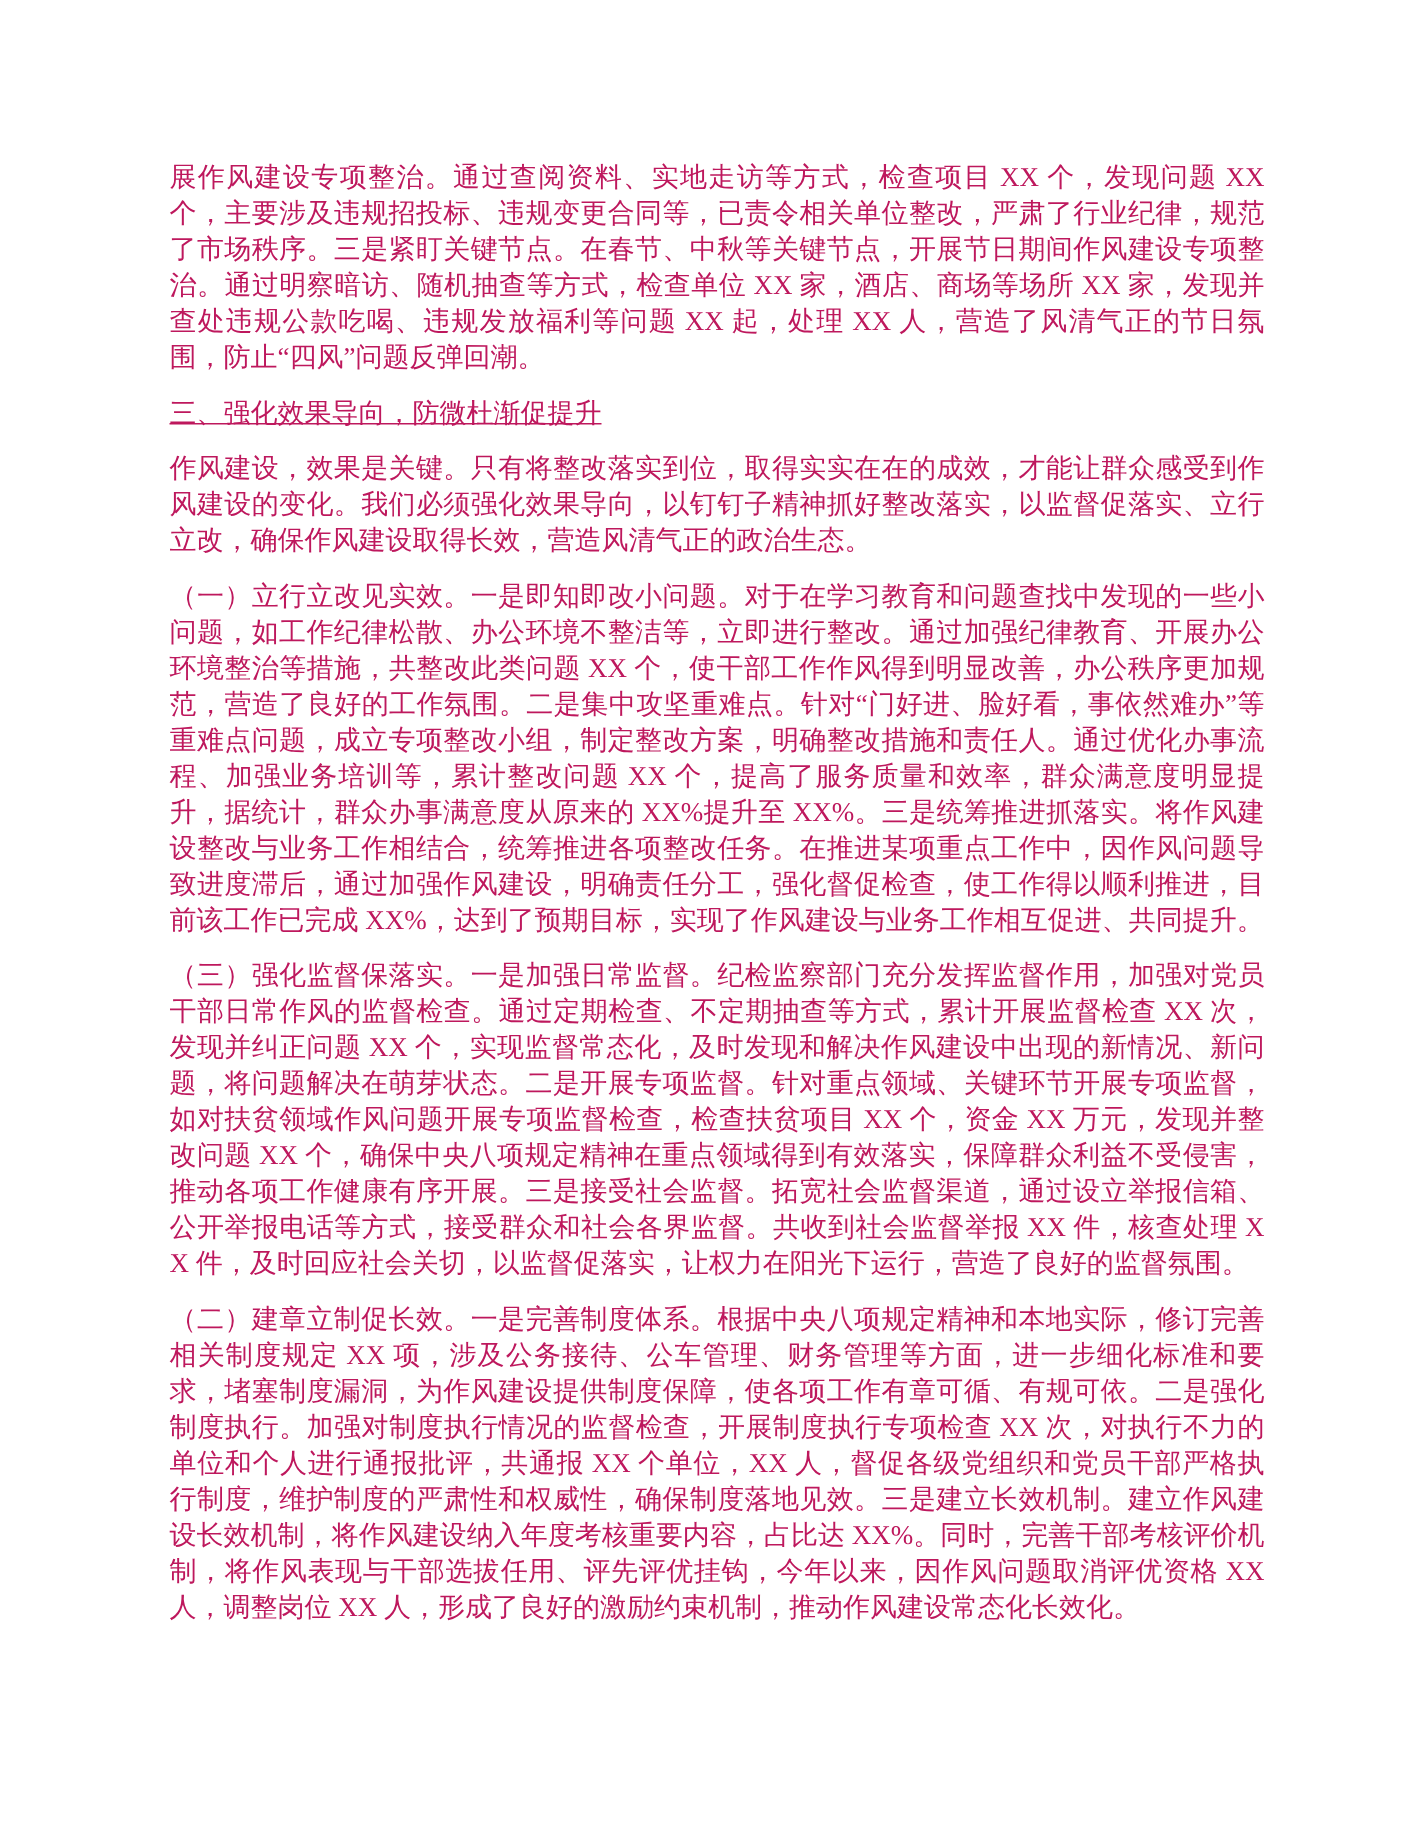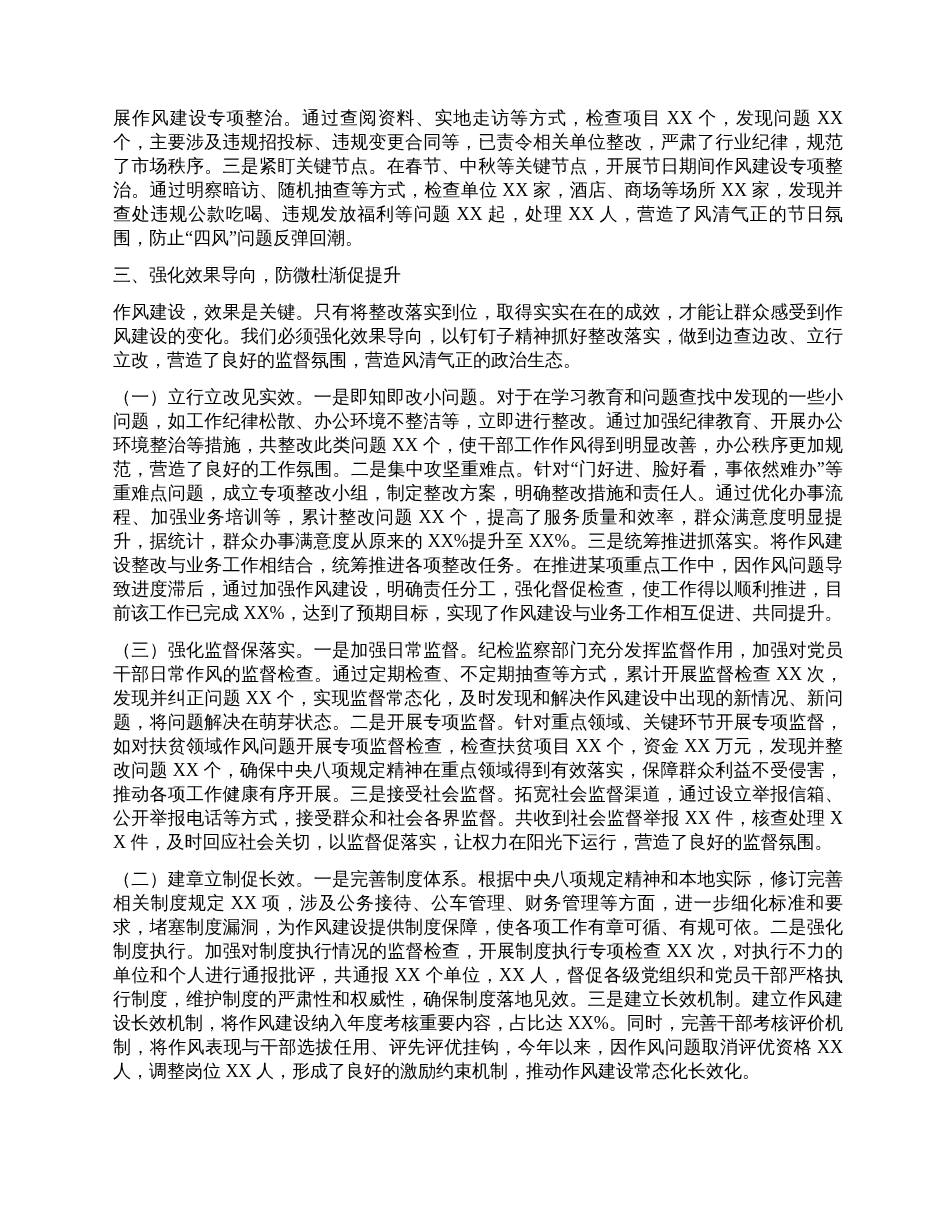--- a/index.html
+++ b/index.html
@@ -12,47 +12,48 @@
     height: 1230px;
     position: relative;
     overflow: hidden;
     font-family: "Liberation Serif", "DejaVu Sans", sans-serif;
   }
   .page {
     position: absolute;
     left: 113px;
     top: 106px;
     width: 730px;
-    color: #000000;
+    color: #be185d;
     font-size: 18px;
     line-height: 24px;
     text-align: justify;
     text-justify: inter-ideograph;
     letter-spacing: 0;
     word-break: break-all;
   }
   .page p, .page h3 {
     margin: 0 0 13px 0;
     padding: 0;
     font-weight: normal;
     font-size: 18px;
     line-height: 24px;
   }
   .page h3 {
     text-align: left;
+    text-decoration: underline;
   }
 </style>
 </head>
 <body>
 
 <div class="page">
   <p>展作风建设专项整治。通过查阅资料、实地走访等方式，检查项目 XX 个，发现问题 XX 个，主要涉及违规招投标、违规变更合同等，已责令相关单位整改，严肃了行业纪律，规范了市场秩序。三是紧盯关键节点。在春节、中秋等关键节点，开展节日期间作风建设专项整治。通过明察暗访、随机抽查等方式，检查单位 XX 家，酒店、商场等场所 XX 家，发现并查处违规公款吃喝、违规发放福利等问题 XX 起，处理 XX 人，营造了风清气正的节日氛围，防止“四风”问题反弹回潮。</p>
 
   <h3>三、强化效果导向，防微杜渐促提升</h3>
 
-  <p>作风建设，效果是关键。只有将整改落实到位，取得实实在在的成效，才能让群众感受到作风建设的变化。我们必须强化效果导向，以钉钉子精神抓好整改落实，做到边查边改、立行立改，营造了良好的监督氛围，营造风清气正的政治生态。</p>
+  <p>作风建设，效果是关键。只有将整改落实到位，取得实实在在的成效，才能让群众感受到作风建设的变化。我们必须强化效果导向，以钉钉子精神抓好整改落实，以监督促落实、立行立改，确保作风建设取得长效，营造风清气正的政治生态。</p>
 
   <p>（一）立行立改见实效。一是即知即改小问题。对于在学习教育和问题查找中发现的一些小问题，如工作纪律松散、办公环境不整洁等，立即进行整改。通过加强纪律教育、开展办公环境整治等措施，共整改此类问题 XX 个，使干部工作作风得到明显改善，办公秩序更加规范，营造了良好的工作氛围。二是集中攻坚重难点。针对“门好进、脸好看，事依然难办”等重难点问题，成立专项整改小组，制定整改方案，明确整改措施和责任人。通过优化办事流程、加强业务培训等，累计整改问题 XX 个，提高了服务质量和效率，群众满意度明显提升，据统计，群众办事满意度从原来的 XX%提升至 XX%。三是统筹推进抓落实。将作风建设整改与业务工作相结合，统筹推进各项整改任务。在推进某项重点工作中，因作风问题导致进度滞后，通过加强作风建设，明确责任分工，强化督促检查，使工作得以顺利推进，目前该工作已完成 XX%，达到了预期目标，实现了作风建设与业务工作相互促进、共同提升。</p>
 
   <p>（三）强化监督保落实。一是加强日常监督。纪检监察部门充分发挥监督作用，加强对党员干部日常作风的监督检查。通过定期检查、不定期抽查等方式，累计开展监督检查 XX 次，发现并纠正问题 XX 个，实现监督常态化，及时发现和解决作风建设中出现的新情况、新问题，将问题解决在萌芽状态。二是开展专项监督。针对重点领域、关键环节开展专项监督，如对扶贫领域作风问题开展专项监督检查，检查扶贫项目 XX 个，资金 XX 万元，发现并整改问题 XX 个，确保中央八项规定精神在重点领域得到有效落实，保障群众利益不受侵害，推动各项工作健康有序开展。三是接受社会监督。拓宽社会监督渠道，通过设立举报信箱、公开举报电话等方式，接受群众和社会各界监督。共收到社会监督举报 XX 件，核查处理 XX 件，及时回应社会关切，以监督促落实，让权力在阳光下运行，营造了良好的监督氛围。</p>
 
   <p>（二）建章立制促长效。一是完善制度体系。根据中央八项规定精神和本地实际，修订完善相关制度规定 XX 项，涉及公务接待、公车管理、财务管理等方面，进一步细化标准和要求，堵塞制度漏洞，为作风建设提供制度保障，使各项工作有章可循、有规可依。二是强化制度执行。加强对制度执行情况的监督检查，开展制度执行专项检查 XX 次，对执行不力的单位和个人进行通报批评，共通报 XX 个单位，XX 人，督促各级党组织和党员干部严格执行制度，维护制度的严肃性和权威性，确保制度落地见效。三是建立长效机制。建立作风建设长效机制，将作风建设纳入年度考核重要内容，占比达 XX%。同时，完善干部考核评价机制，将作风表现与干部选拔任用、评先评优挂钩，今年以来，因作风问题取消评优资格 XX 人，调整岗位 XX 人，形成了良好的激励约束机制，推动作风建设常态化长效化。</p>
 </div>
 
 </body></html>

